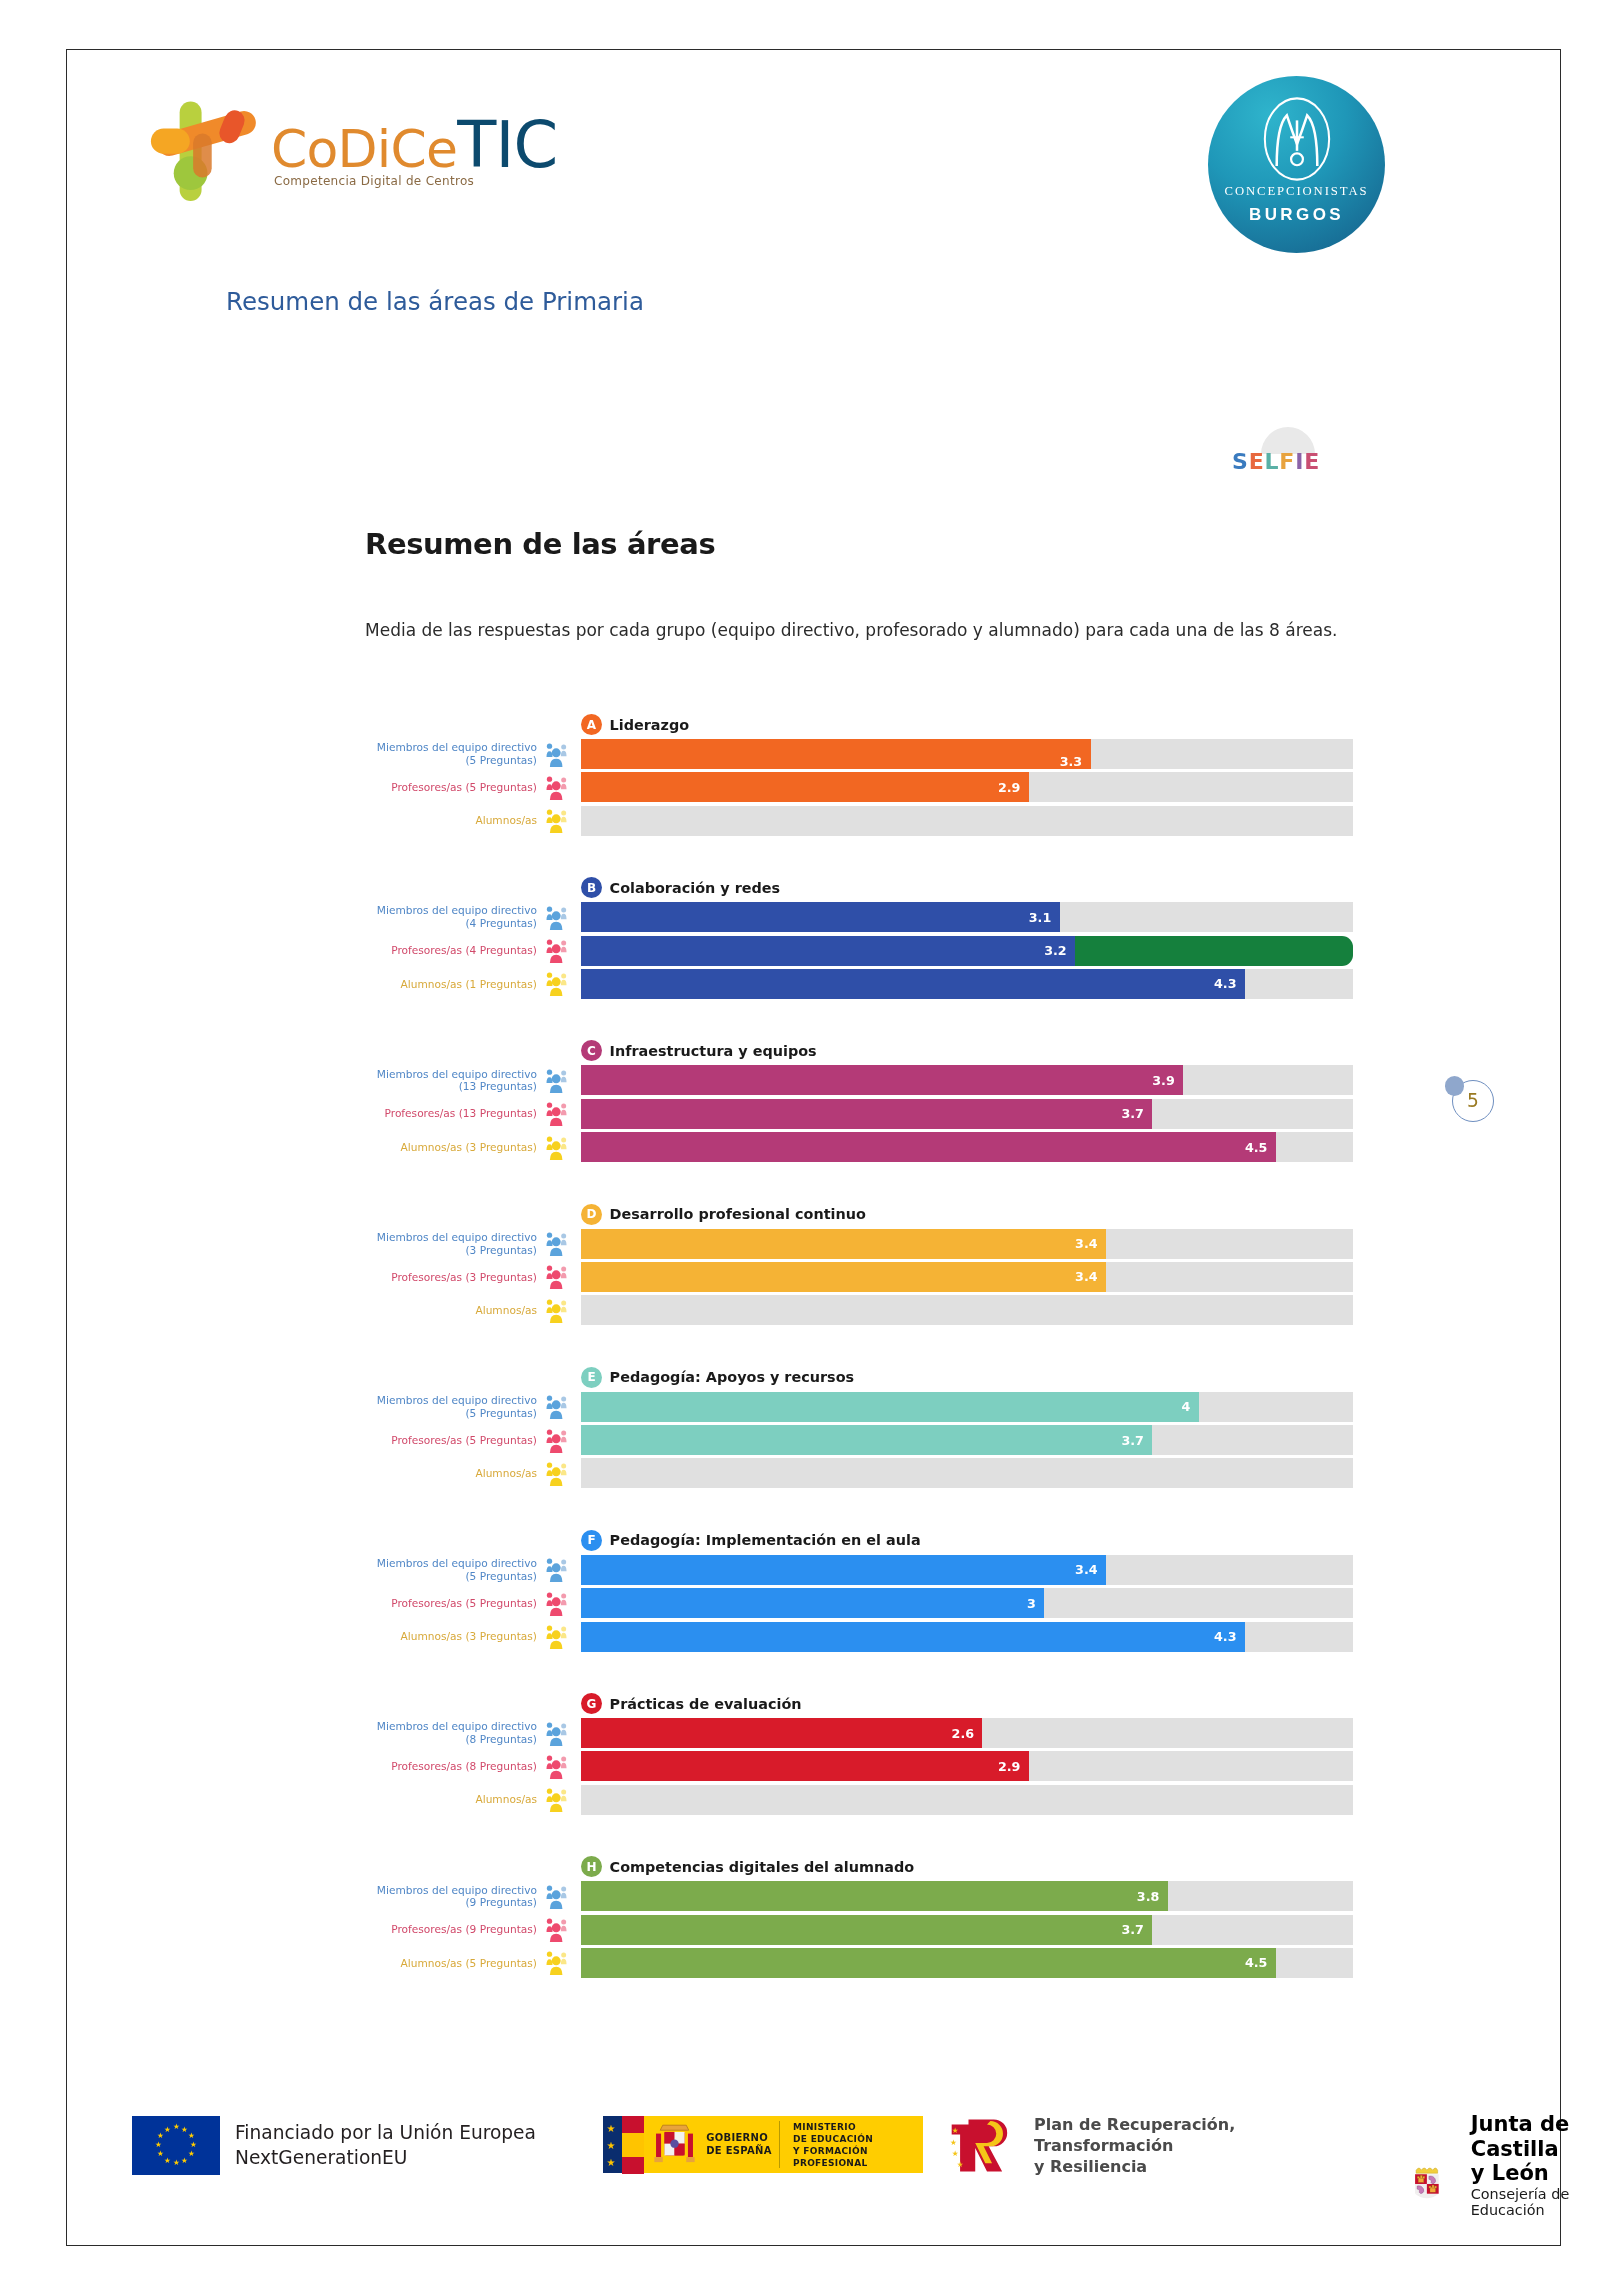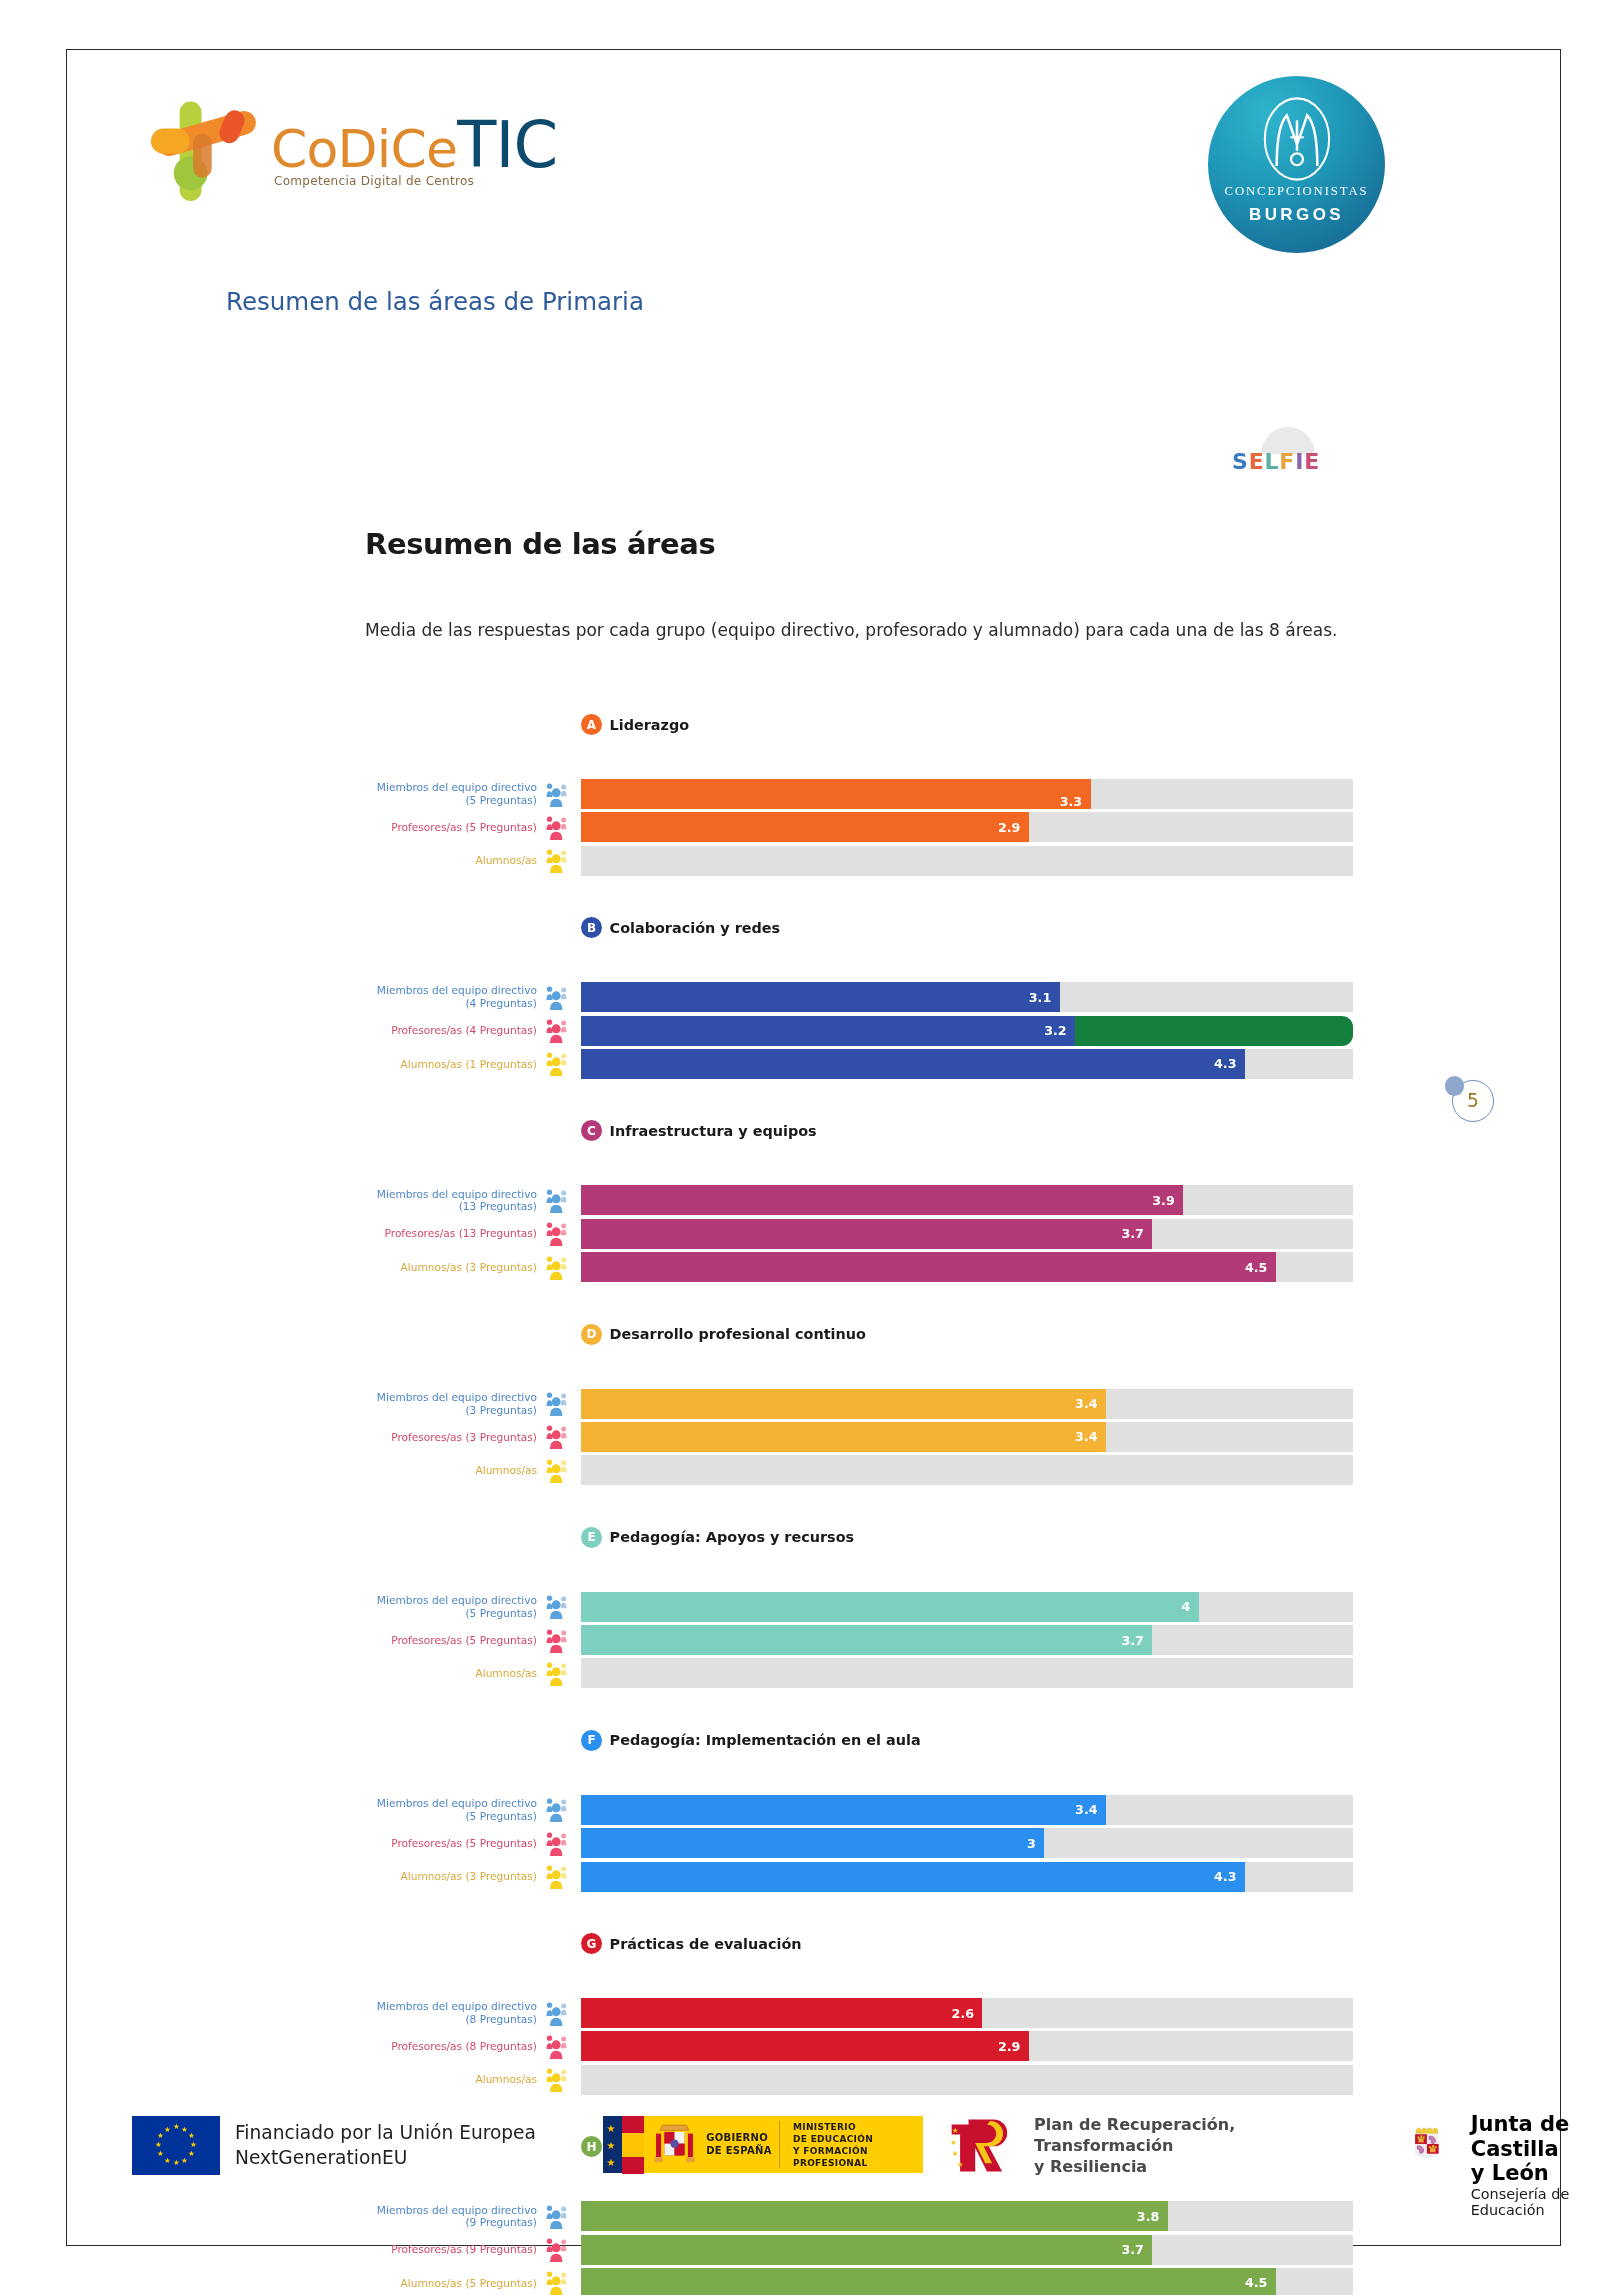--- a/index.html
+++ b/index.html
@@ -167,21 +167,21 @@
     font-family: "DejaVu Sans", sans-serif;
     flex: none;
   }
   .area-title {
     font-size: 14.4px;
     font-weight: bold;
     color: #1a1a1a;
     font-family: "DejaVu Sans", sans-serif;
     white-space: nowrap;
   }
-  .rows { position: relative; margin-top: 40px; }
+  .rows { position: relative; }
   .row {
     position: relative;
     display: flex;
     align-items: stretch;
     height: 30px;
     margin-bottom: 3.4px;
   }
   .row-label {
     width: 177px;
     flex: none;
@@ -274,21 +274,21 @@
   .gob-yellow { width: 279px; height: 57px; background: #FFCD00; display: flex; align-items: center; position: relative; }
   .gob-shield { width: 47px; height: 49px; margin-left: 6.8px; flex: none; }
   .gob-t1 { font-size: 10px; font-weight: bold; color: #1a1a1a; line-height: 12.7px; margin-left: 8.4px; letter-spacing: 0.3px; font-family: "DejaVu Sans", sans-serif; }
   .gob-div { position: absolute; left: 135px; top: 5px; bottom: 5px; width: 0.8px; background: #b99a00; }
   .gob-t2 { position: absolute; left: 149px; font-size: 9px; font-weight: bold; color: #1a1a1a; line-height: 12px; letter-spacing: 0.3px; font-family: "DejaVu Sans", sans-serif; }
 
   .prtr-block { position: absolute; left: 884px; top: 18.6px; display: flex; align-items: center; gap: 10px; }
   .prtr-mark { width: 74px; height: 63px; position: relative; }
   .prtr-text { font-size: 16px; font-weight: bold; line-height: 21px; color: #4a4a4a; font-family: "DejaVu Sans", sans-serif; }
 
-  .jcyl-block { position: absolute; left: 1345px; top: 17px; display: flex; align-items: flex-start; gap: 28px; }
+  .jcyl-block { position: absolute; left: 1345px; top: 17px; display: flex; align-items: flex-end; gap: 28px; }
   .jcyl-shield { width: 52px; height: 66px; position: relative; }
   .jcyl-t1 { font-size: 21px; font-weight: bold; line-height: 24.5px; color: #000; font-family: "DejaVu Sans", sans-serif; }
   .jcyl-t2 { font-size: 14.4px; color: #1a1a1a; font-family: "DejaVu Sans", sans-serif; }
 </style>
 </head>
 <body>
 
 <div class="page">
   <div class="doc-border"></div>
 

